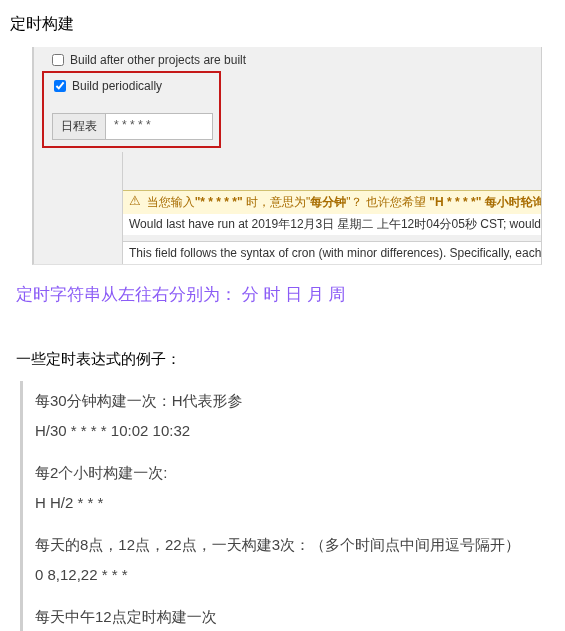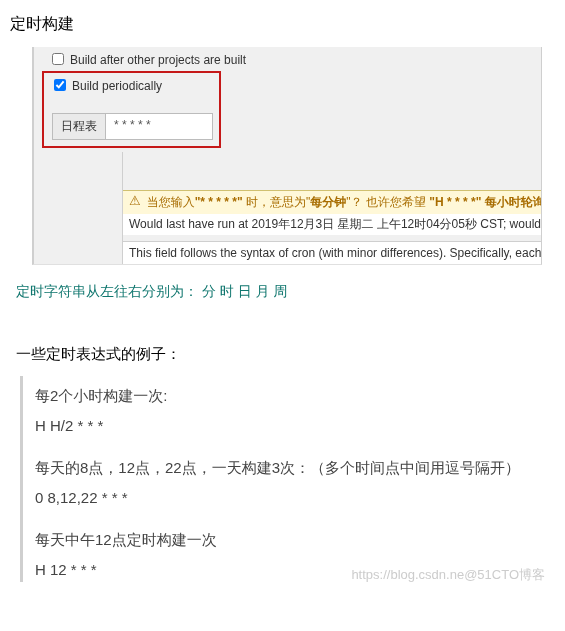--- a/index.html
+++ b/index.html
@@ -28,21 +28,21 @@
     background: #f0f0f0;
     font-family: Arial, sans-serif;
     font-size: 12px;
     color: #333;
     padding-top: 4px;
     box-sizing: border-box;
     overflow: hidden;
   }
   .cb-row {
     display: flex;
-    align-items: flex-start;
+    align-items: center;
     padding: 2px 0 2px 18px;
     gap: 6px;
   }
   .cb-row input[type="checkbox"] {
     width: 12px;
     height: 12px;
     margin: 0;
   }
   .red-frame {
     border: 2px solid #c51818;
@@ -104,22 +104,22 @@
   .help-box {
     margin-top: 6px;
     background: #fff;
     padding: 4px 6px;
     border-top: 1px solid #cfcfcf;
     font-size: 12px;
     color: #333;
     white-space: nowrap;
   }
   .body-text {
-    font-size: 14px;
-    color: #0f766e;
+    font-size: 17px;
+    color: #8b5cf6;
     margin: 18px 0 0 6px;
   }
   .subheading {
     font-size: 15px;
     color: #000000;
     margin: 44px 0 12px 6px;
   }
   .examples {
     border-left: 3px solid #cfcfcf;
     margin-left: 10px;
@@ -176,20 +176,24 @@
   </div>
 
 </div>
 
 <div class="body-text">定时字符串从左往右分别为：  分 时 日 月 周</div>
 
 <div class="subheading">一些定时表达式的例子：</div>
 
 <div class="examples">
   <div class="grp">
+    <p>每30分钟构建一次：H代表形参</p>
+    <p>H/30 * * * *       10:02    10:32</p>
+  </div>
+  <div class="grp">
     <p>每2个小时构建一次:</p>
     <p>H H/2 * * *</p>
   </div>
   <div class="grp">
     <p>每天的8点，12点，22点，一天构建3次：（多个时间点中间用逗号隔开）</p>
     <p>0 8,12,22 * * *</p>
   </div>
   <div class="grp" style="margin-bottom:0;">
     <p>每天中午12点定时构建一次</p>
     <p>H 12 * * *</p>

